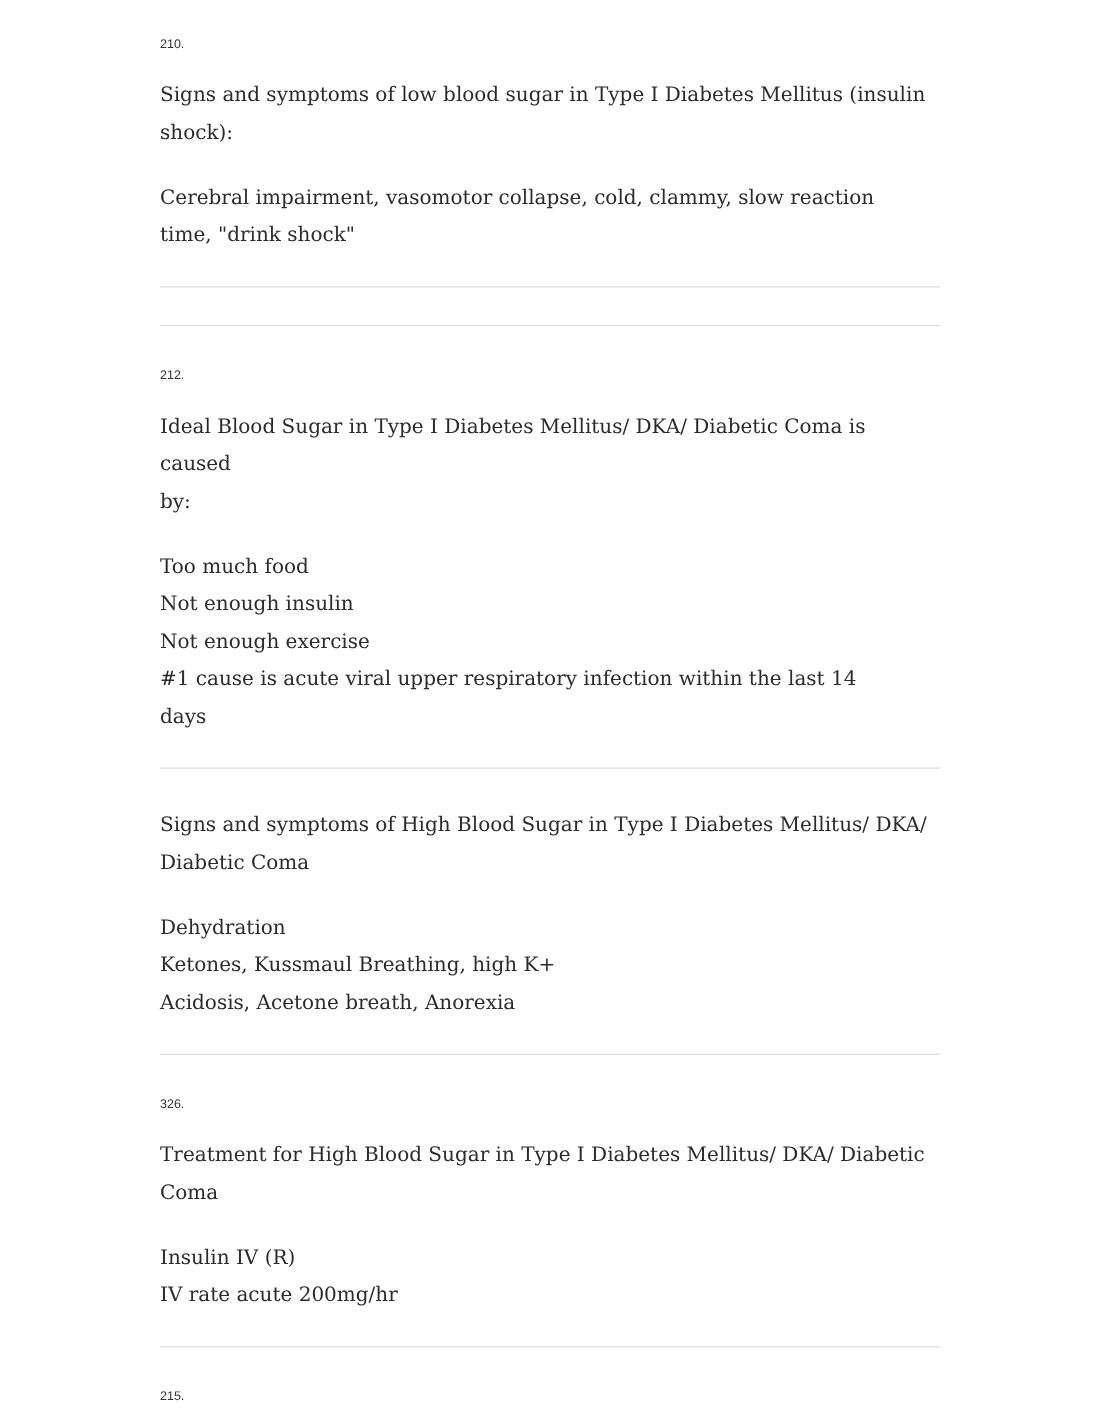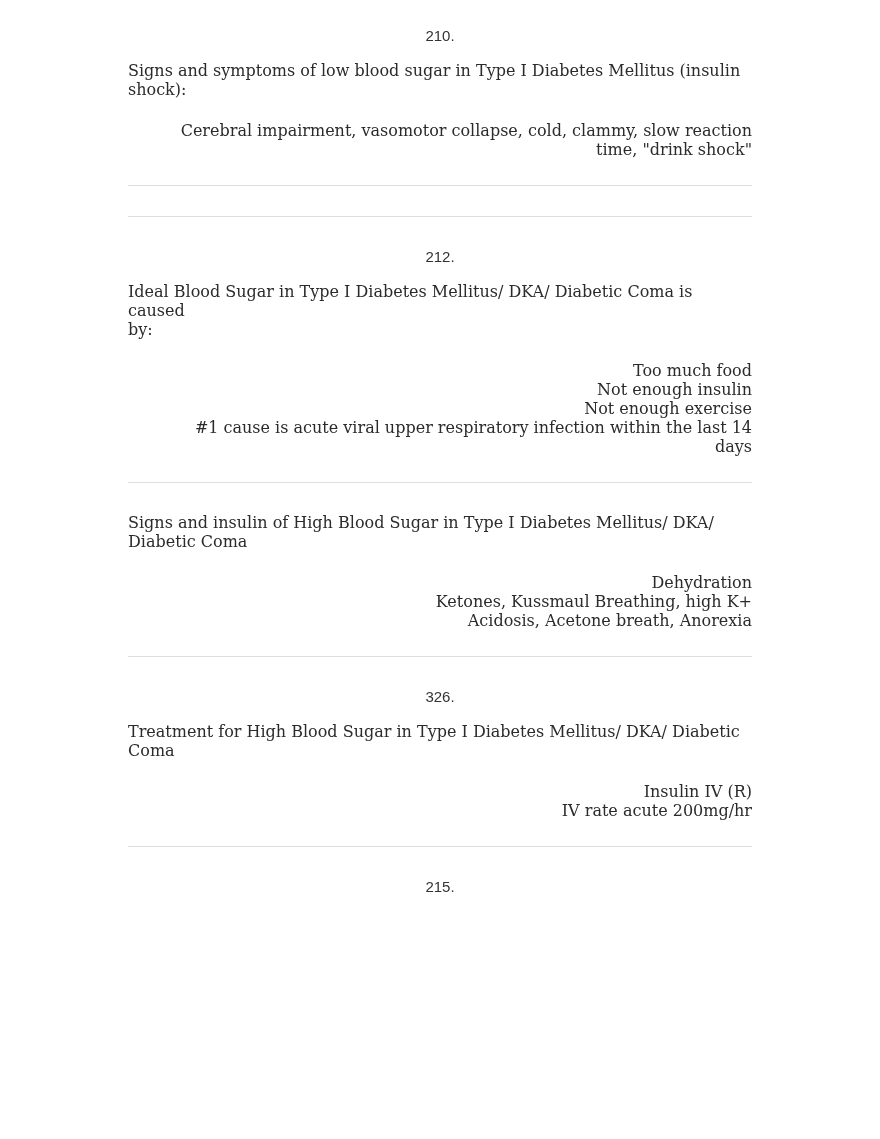--- a/index.html
+++ b/index.html
@@ -11,36 +11,35 @@
     font-family: "DejaVu Serif", "Liberation Serif", serif;
   }
   .page {
     width: 624px;
     margin: 0 auto;
     padding-top: 26px;
   }
   .card { display: block; }
   .card-number {
     font-family: "Liberation Sans", "DejaVu Sans", sans-serif;
-    font-size: 15px;
+    font-size: 10px;
     line-height: 20px;
     color: #333333;
     margin: 0 0 15px 0;
-    text-align: center;
   }
   .card-question,
   .card-answer {
     font-size: 16px;
-    line-height: 19px;
+    line-height: 30px;
     color: #2b2b2b;
     margin: 0;
     white-space: pre-line;
   }
   .card-question { margin-bottom: 22px; }
-  .card-answer { margin-bottom: 0; text-align: right; }
+  .card-answer { margin-bottom: 0; }
   hr.divider {
     border: none;
     border-top: 1px solid #dddddd;
     margin: 26px 0 30px 0;
     height: 0;
   }
 </style>
 </head>
 <body>
 
@@ -63,21 +62,21 @@
 by:</p>
     <p class="card-answer">Too much food
 Not enough insulin
 Not enough exercise
 #1 cause is acute viral upper respiratory infection within the last 14
 days</p>
   </article>
   <hr class="divider">
 
   <article class="card">
-    <p class="card-question">Signs and insulin of High Blood Sugar in Type I Diabetes Mellitus/ DKA/
+    <p class="card-question">Signs and symptoms of High Blood Sugar in Type I Diabetes Mellitus/ DKA/
 Diabetic Coma</p>
     <p class="card-answer">Dehydration
 Ketones, Kussmaul Breathing, high K+
 Acidosis, Acetone breath, Anorexia</p>
   </article>
   <hr class="divider">
 
   <article class="card">
     <div class="card-number">326.</div>
     <p class="card-question">Treatment for High Blood Sugar in Type I Diabetes Mellitus/ DKA/ Diabetic

